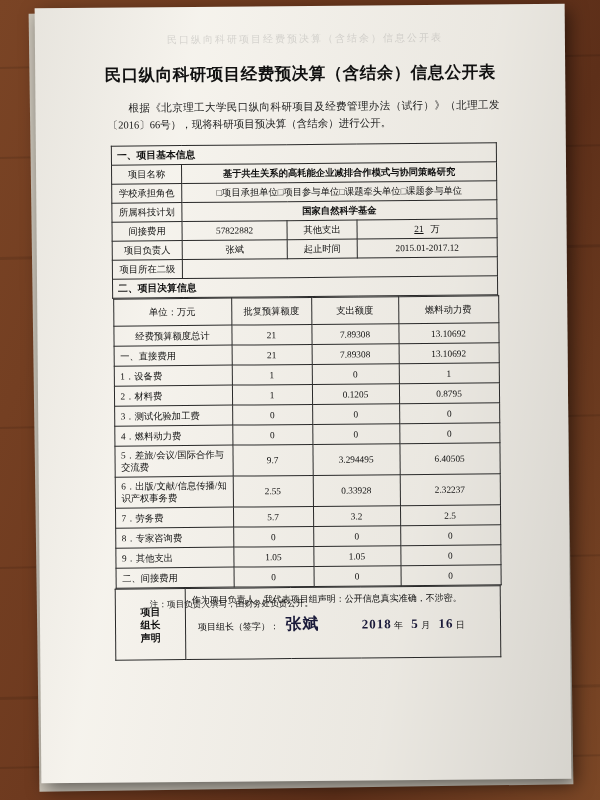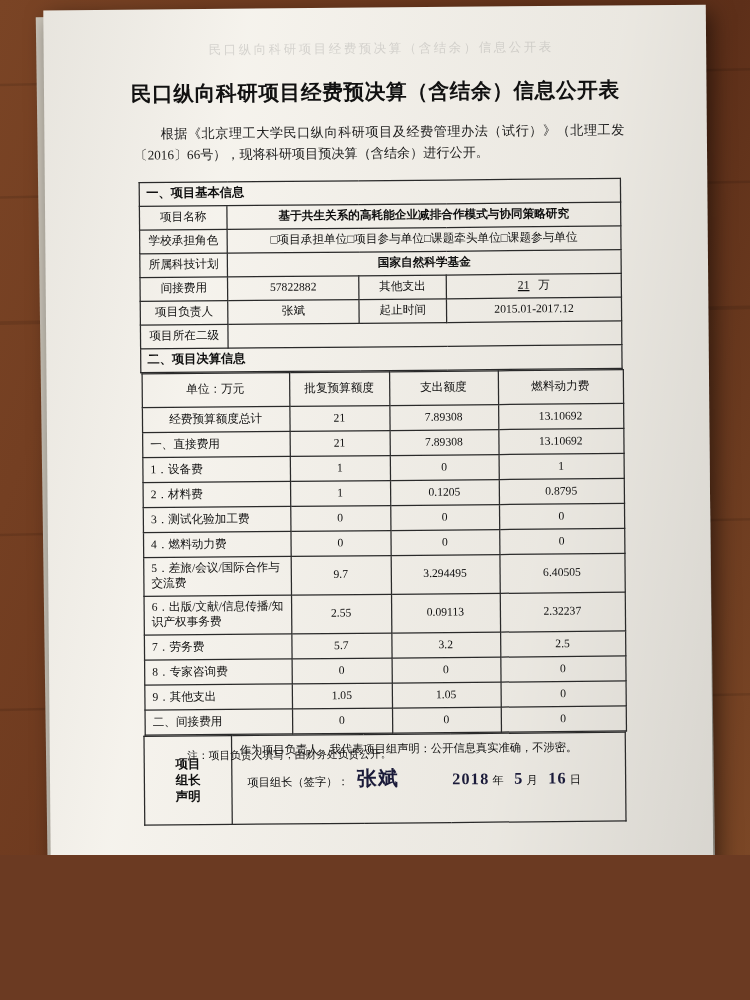--- a/index.html
+++ b/index.html
@@ -7,21 +7,21 @@
     padding: 0;
     width: 600px;
     height: 800px;
     overflow: hidden;
     background: #6b3a22;
     font-family: "Liberation Serif", serif;
   }
   #scene {
     position: relative;
     width: 600px;
-    height: 684px;
+    height: 800px;
     background: linear-gradient(110deg, #7a4425 0%, #6e3a1f 35%, #5d2f19 70%, #7b4726 100%);
     overflow: hidden;
   }
   
   .grain {
     position: absolute;
     left: -10%;
     width: 130%;
     height: 2px;
     background: rgba(0,0,0,0.10);
@@ -315,21 +315,21 @@
                     </tr>
                     <tr>
                       <td class="lft" style="height:26px">5．差旅/会议/国际合作与交流费</td>
                       <td class="ctr">9.7</td>
                       <td class="ctr">3.294495</td>
                       <td class="ctr">6.40505</td>
                     </tr>
                     <tr>
                       <td class="lft" style="height:26px">6．出版/文献/信息传播/知识产权事务费</td>
                       <td class="ctr">2.55</td>
-                      <td class="ctr">0.09113</td>
+                      <td class="ctr">0.33928</td>
                       <td class="ctr">2.32237</td>
                     </tr>
                     <tr>
                       <td class="lft">7．劳务费</td>
                       <td class="ctr">5.7</td>
                       <td class="ctr">3.2</td>
                       <td class="ctr">2.5</td>
                     </tr>
                     <tr>
                       <td class="lft">8．专家咨询费</td>

